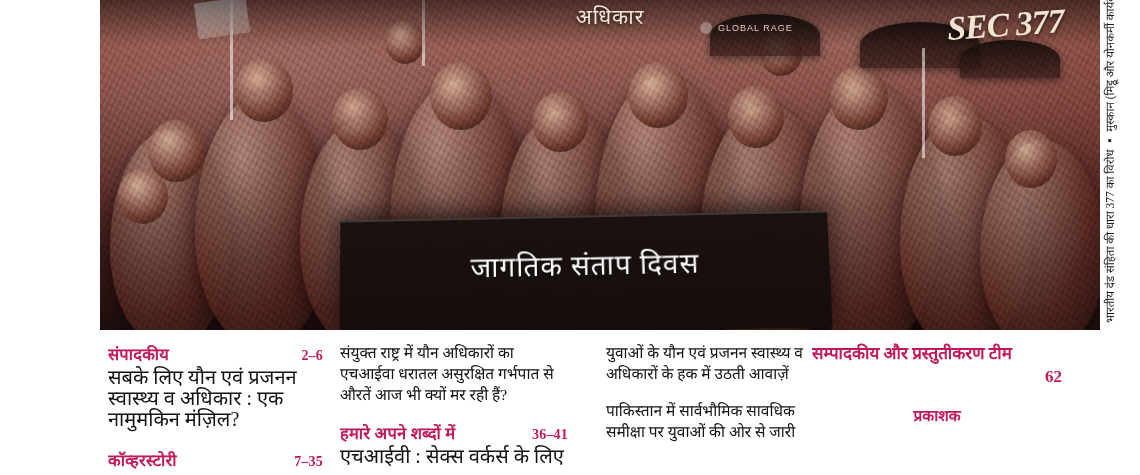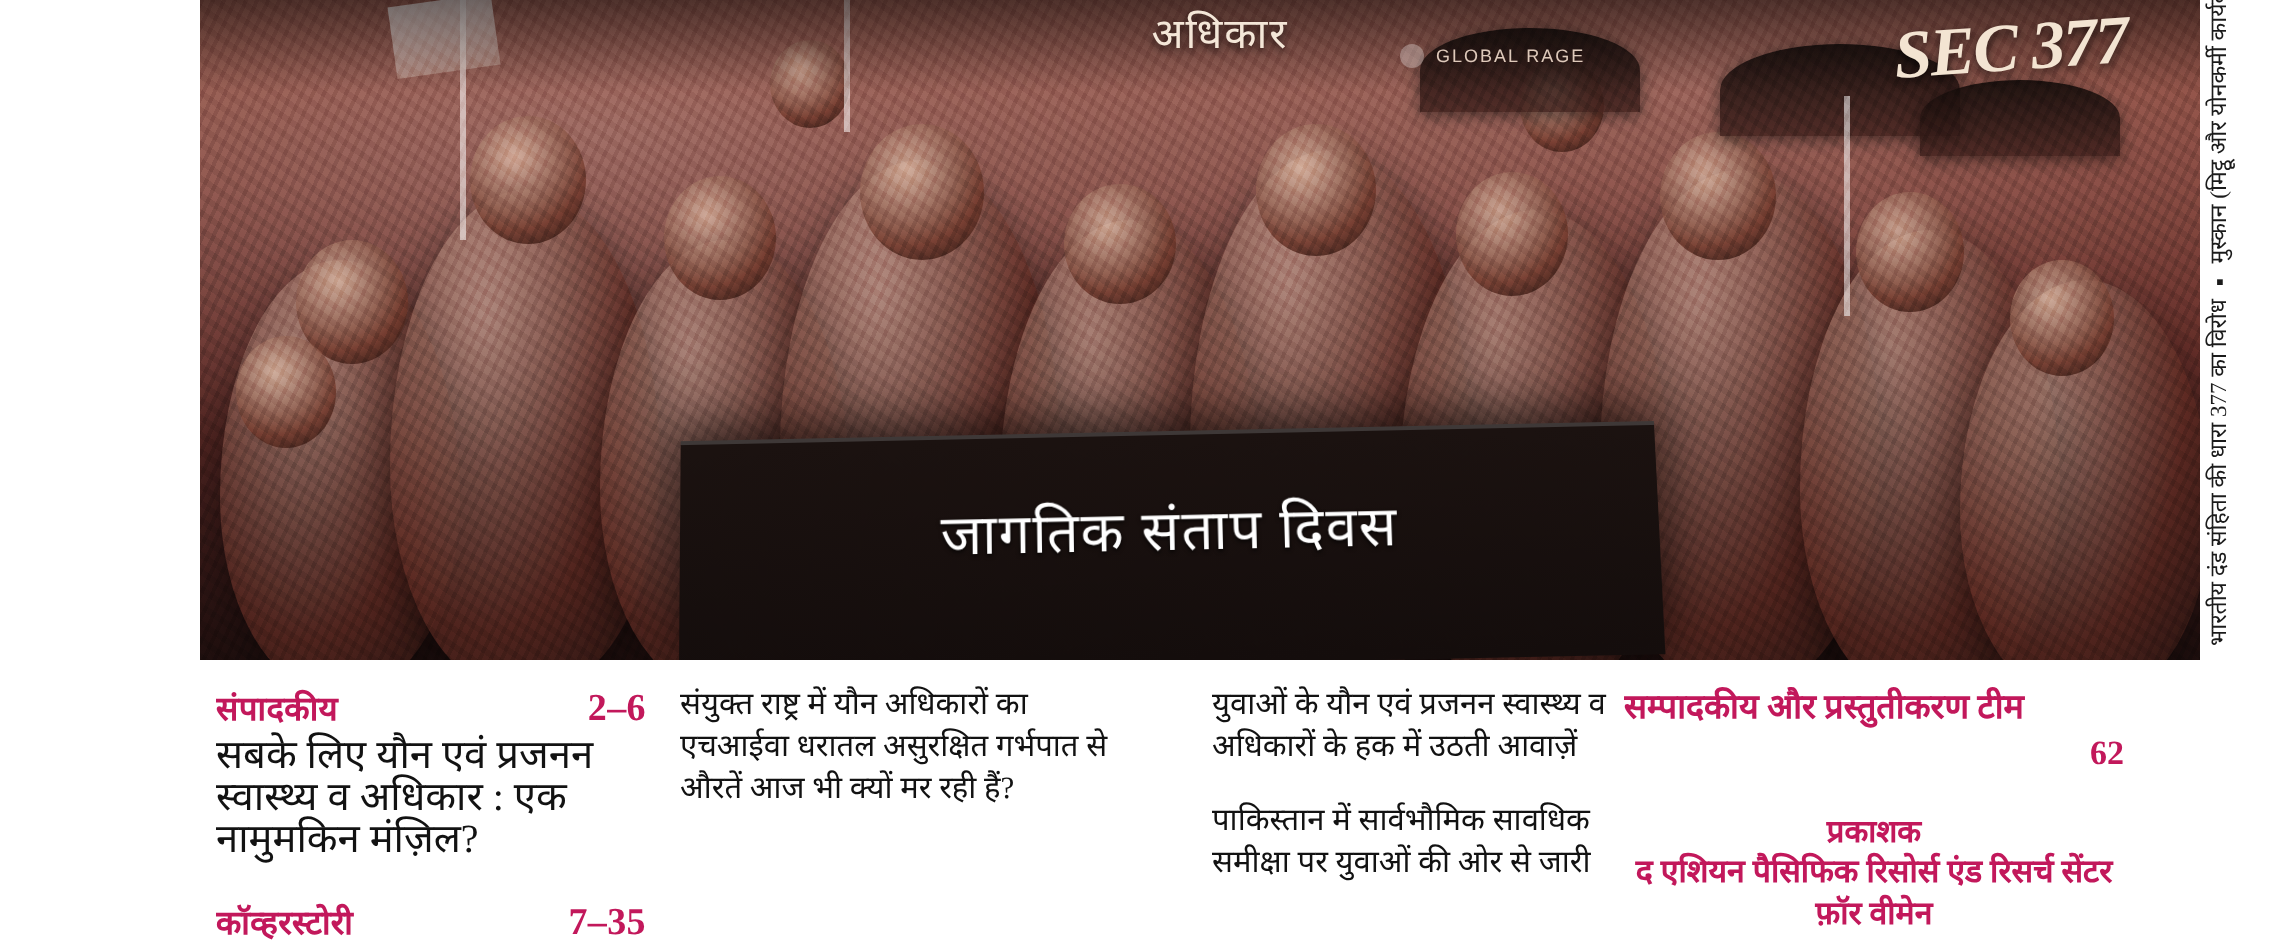--- a/index.html
+++ b/index.html
@@ -213,21 +213,21 @@
   .entry { margin-bottom: 10px; }
   .entry-head {
     display: flex;
     justify-content: space-between;
     align-items: baseline;
     color: #c2185b;
     font-weight: bold;
     font-size: 16.5px;
     letter-spacing: .2px;
   }
-  .entry-head .pages { font-size: 19px; }
+  .entry-head .pages { font-size: 14px; }
   .entry-body {
     font-size: 20px;
     line-height: 21px;
     color: #121212;
     margin-top: 2px;
   }
   .plain-body {
     font-size: 15.5px;
     line-height: 21px;
     color: #121212;
@@ -342,35 +342,41 @@
       <div class="entry" style="margin-top:18px;">
         <div class="entry-head">
           <span>कॉव्हरस्टोरी</span>
           <span class="pages">7–35</span>
         </div>
       </div>
     </div>
 
     <div class="col col-2 clip">
       <div class="plain-body">संयुक्त राष्ट्र में यौन अधिकारों का एचआईवा धरातल असुरक्षित गर्भपात से औरतें आज भी क्यों मर रही हैं?</div>
+      <div class="entry" style="margin-top:16px;">
+        <div class="entry-head">
+          <span>हमारे अपने शब्दों में</span>
+          <span class="pages">36–41</span>
+        </div>
+        <div class="entry-body">एचआईवी : सेक्स वर्कर्स के लिए</div>
+      </div>
     </div>
 
     <div class="col col-3 clip">
       <div class="plain-body">युवाओं के यौन एवं प्रजनन स्वास्थ्य व अधिकारों के हक में उठती आवाज़ें</div>
       <div class="plain-body" style="margin-top:16px;">पाकिस्तान में सार्वभौमिक सावधिक समीक्षा पर युवाओं की ओर से जारी</div>
     </div>
 
     <div class="col col-4 clip">
       <div class="editorial-team">
         <div>सम्पादकीय और प्रस्तुतीकरण टीम</div>
         <div class="team-row">
           <span></span>
           <span>62</span>
         </div>
       </div>
       <div class="pub-block">
         <div class="pub-title">प्रकाशक</div>
-        <div class="pub-name">द एशियन पैसिफिक रिसोर्स एंड रिसर्च सेंटर फ़ॉर वीमेन</div>
       </div>
     </div>
 
   </div>
 </div>
 
 </body></html>

